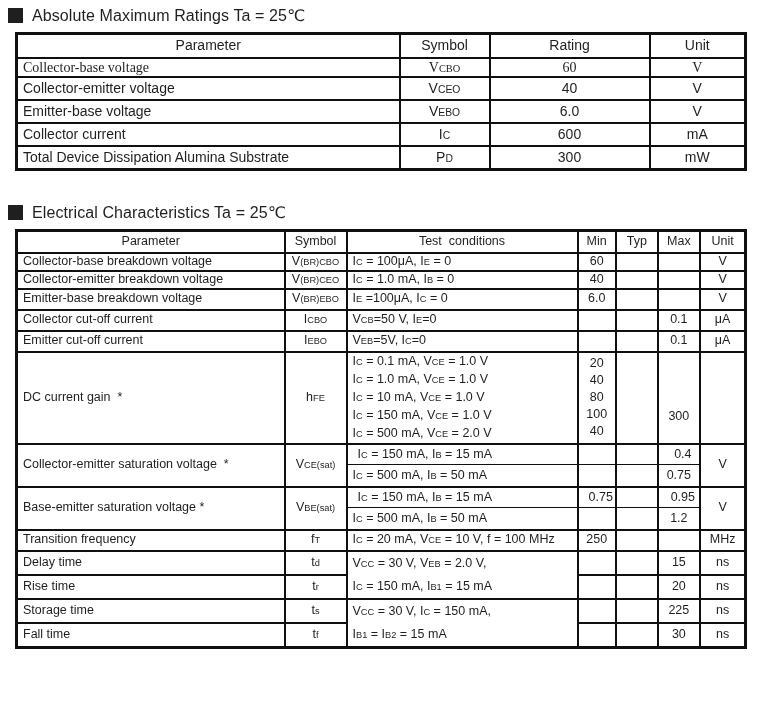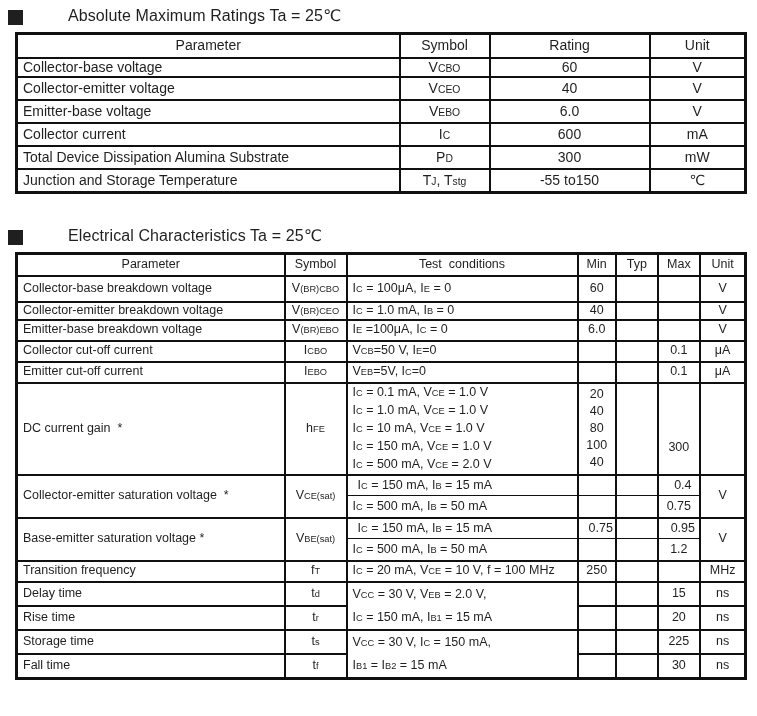--- a/index.html
+++ b/index.html
@@ -1,21 +1,21 @@
 <!DOCTYPE html>
 <html><head>
 <meta charset="utf-8">
 <style>
   html,body{margin:0;padding:0;background:#fff;}
   .page{
     width:757px;height:716px;background:#ffffff;overflow:hidden;
     font-family:"Liberation Sans","DejaVu Sans",sans-serif;color:#1f1f1f;
     -webkit-font-smoothing:antialiased;
   }
-  .section-title{display:flex;align-items:flex-end;margin-left:8px;padding-top:6px;font-size:16px;letter-spacing:0.1px;gap:36px;}
+  .section-title{display:flex;align-items:center;margin-left:8px;padding-top:6px;font-size:16px;letter-spacing:0.1px;}
   .sec2 .section-title{padding-top:32px;}
   .bullet{width:15px;height:15px;background:#1f1f1f;margin-right:9px;flex:none;}
   table{border-collapse:collapse;table-layout:fixed;margin:7px 0 0 15px;border:3px solid #101010;}
   #t1{font-size:14px;}
   #t2{font-size:12.5px;}
   th,td{
     border:2px solid #101010;text-align:center;vertical-align:middle;
     font-weight:normal;padding:0 2px;line-height:1.25;overflow:hidden;white-space:nowrap;
   }
   .l{text-align:left;padding-left:5px;}
@@ -45,21 +45,21 @@
         </colgroup>
         <thead>
           <tr style="height: 24px;">
             <th>Parameter</th>
             <th>Symbol</th>
             <th>Rating</th>
             <th>Unit</th>
           </tr>
         </thead>
         <tbody>
-          <tr style="height: 15px;">
+          <tr style="height: 15px; font-family: Liberation Serif, serif;">
             <td class="l">Collector-base voltage</td>
             <td>V<span class="sm">CBO</span></td>
             <td>60</td>
             <td>V</td>
           </tr>
           <tr style="height: 23px;">
             <td class="l">Collector-emitter voltage</td>
             <td>V<span class="sm">CEO</span></td>
             <td>40</td>
             <td>V</td>
@@ -74,26 +74,20 @@
             <td class="l">Collector current</td>
             <td>I<span class="sm">C</span></td>
             <td>600</td>
             <td>mA</td>
           </tr>
           <tr style="height: 23px;">
             <td class="l">Total Device Dissipation Alumina Substrate</td>
             <td>P<span class="sm">D</span></td>
             <td>300</td>
             <td>mW</td>
-          </tr>
-          <tr style="height: 23px;">
-            <td class="l">Junction and Storage Temperature</td>
-            <td>T<span class="sm">J</span>, T<span class="sm">stg</span></td>
-            <td>-55 to150</td>
-            <td>℃</td>
           </tr>
         </tbody>
       </table>
   </div>
 
   <div class="section sec2">
     <div class="section-title">
       <span class="bullet"></span>
       <span>Electrical Characteristics Ta = 25℃</span>
     </div>
@@ -112,21 +106,21 @@
             <th>Parameter</th>
             <th>Symbol</th>
             <th>Test&nbsp; conditions</th>
             <th>Min</th>
             <th>Typ</th>
             <th>Max</th>
             <th>Unit</th>
           </tr>
         </thead>
         <tbody>
-          <tr style="height: 26px;">
+          <tr style="height: 18px;">
             <td class="l">Collector-base breakdown voltage</td>
             <td>V<span class="sm">(BR)CBO</span></td>
             <td class="l">I<span class="sm">C</span> = 100μA, I<span class="sm">E</span> = 0</td>
             <td>60</td>
             <td></td>
             <td></td>
             <td>V</td>
           </tr>
           <tr style="height: 15px;">
             <td class="l">Collector-emitter breakdown voltage</td>

